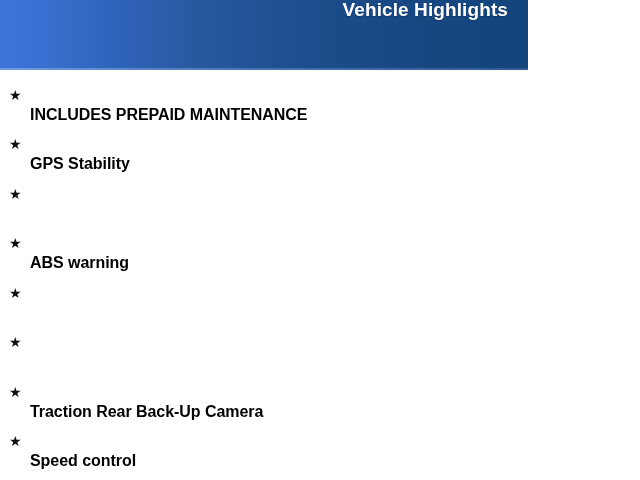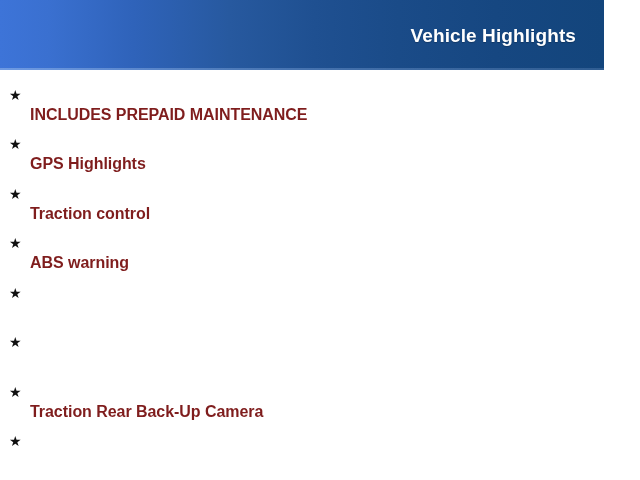--- a/index.html
+++ b/index.html
@@ -20,38 +20,38 @@
     height: 480px;
     overflow: hidden;
     background: #ffffff;
   }
 
   
   .header-banner {
     position: absolute;
     left: 0;
     top: 0;
-    width: 604px;
+    width: 528px;
     height: 70px;
     background: linear-gradient(
       to right,
       #3d74d8 0%,
       #3a70d0 8%,
       #2f63ba 22%,
       #27599f 38%,
       #1f5091 52%,
       #1a4b88 66%,
       #164781 82%,
       #13457c 100%
     );
     box-sizing: border-box;
     display: flex;
-    align-items: center;
+    align-items: flex-start;
     justify-content: flex-end;
-    padding-right: 28px;
+    padding-right: 20px;
   }
 
   .header-banner::after {
     
     content: "";
     position: absolute;
     left: 0;
     right: 0;
     bottom: 0;
     height: 2px;
@@ -101,21 +101,21 @@
     width: 21px;
     color: #101010;
     font-size: 14px;
     line-height: 1;
     text-align: left;
     user-select: none;
   }
 
   .highlight-label {
     flex: 1 1 auto;
-    color: #7f1d1d;
+    color: #000000;
     font-size: 16px;
     font-weight: 600;
     line-height: 1.15;
     letter-spacing: -0.05px;
     white-space: nowrap;
     margin-top: 40px;
   }
 </style>
 </head>
 <body>
@@ -128,26 +128,25 @@
 
   <ul class="highlights-list">
 
     <li class="highlight-item">
       <span class="bullet-star">★</span>
       <span class="highlight-label">INCLUDES PREPAID MAINTENANCE</span>
     </li>
 
     <li class="highlight-item">
       <span class="bullet-star">★</span>
-      <span class="highlight-label">GPS Highlights</span>
+      <span class="highlight-label">GPS Stability</span>
     </li>
 
     <li class="highlight-item">
       <span class="bullet-star">★</span>
-      <span class="highlight-label">Traction control</span>
     </li>
 
     <li class="highlight-item">
       <span class="bullet-star">★</span>
       <span class="highlight-label">ABS warning</span>
     </li>
 
     <li class="highlight-item">
       <span class="bullet-star">★</span>
     </li>
@@ -156,17 +155,18 @@
       <span class="bullet-star">★</span>
     </li>
 
     <li class="highlight-item">
       <span class="bullet-star">★</span>
       <span class="highlight-label">Traction Rear Back-Up Camera</span>
     </li>
 
     <li class="highlight-item">
       <span class="bullet-star">★</span>
+      <span class="highlight-label">Speed control</span>
     </li>
 
   </ul>
 
 </div>
 
 </body></html>

